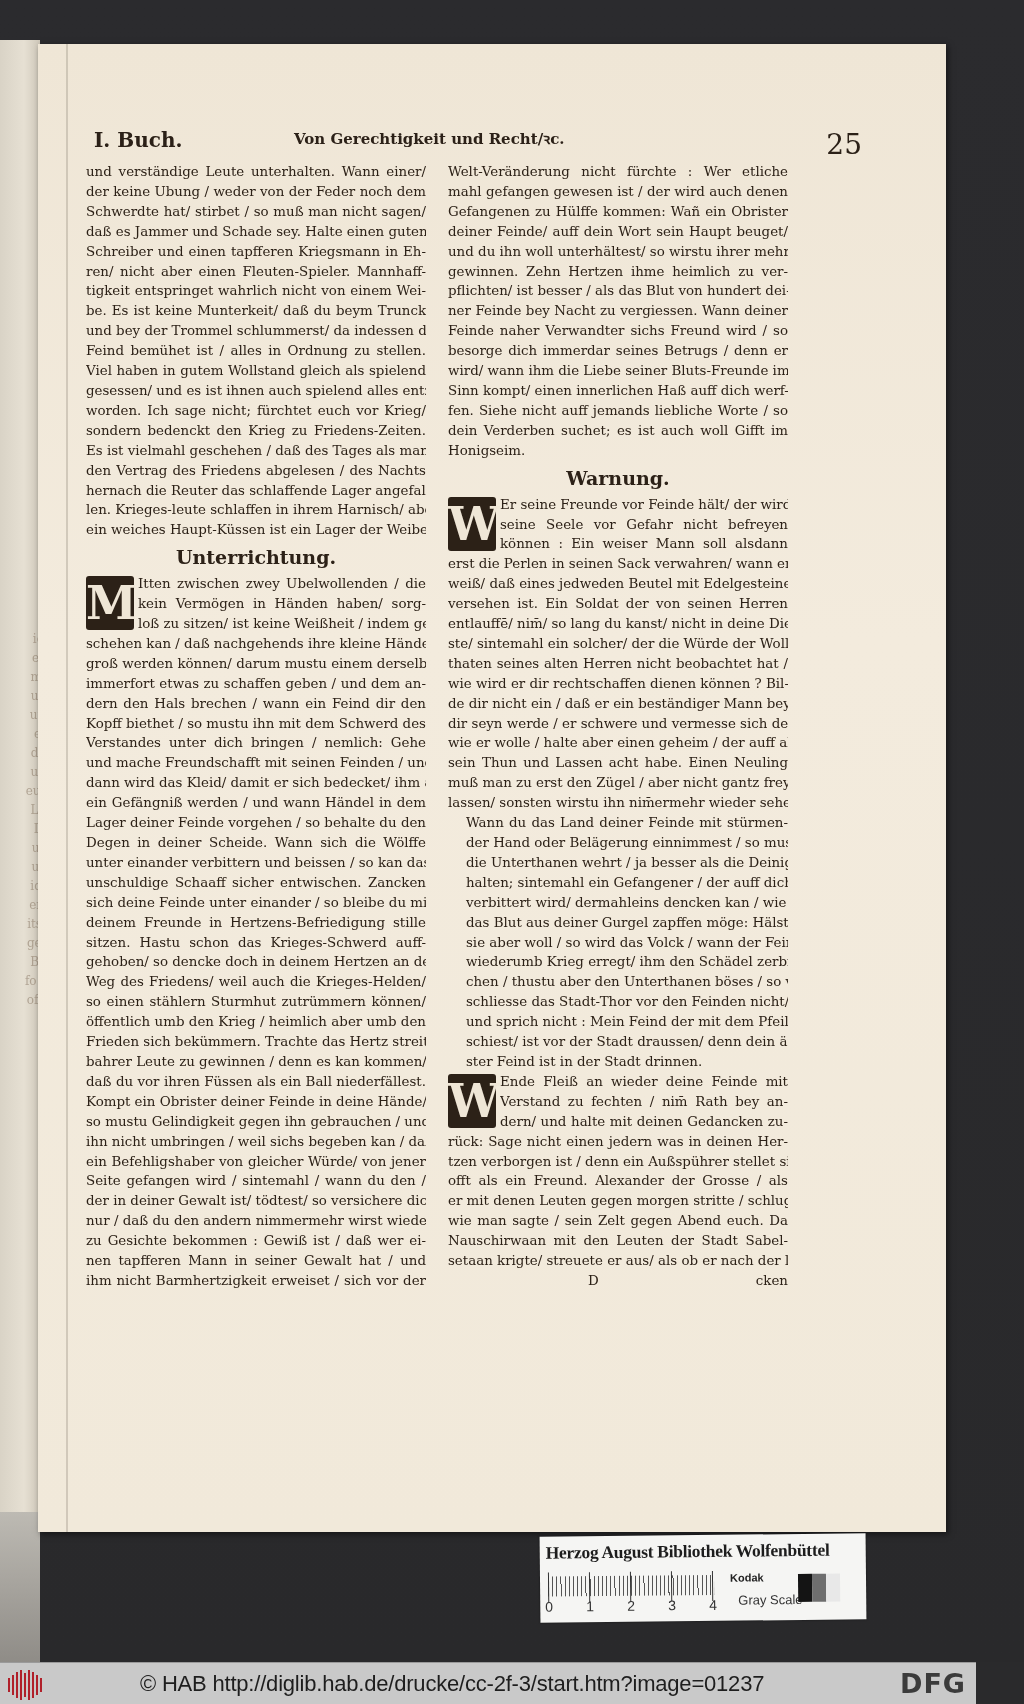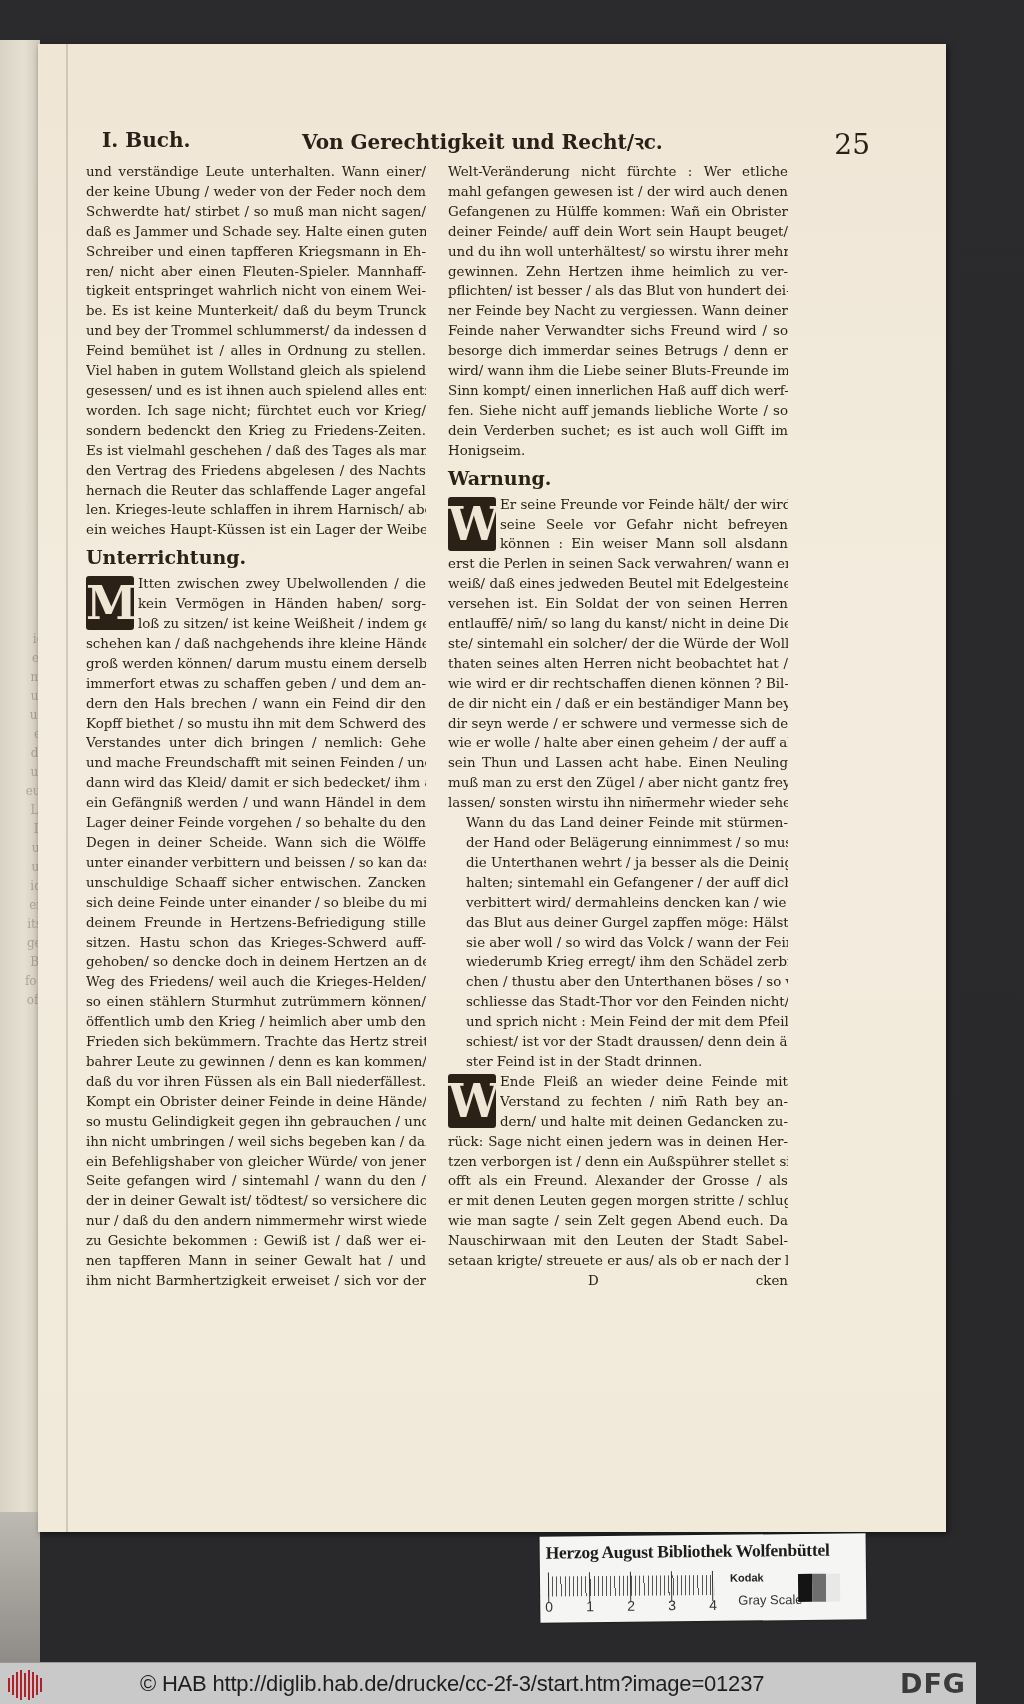--- a/index.html
+++ b/index.html
@@ -28,37 +28,37 @@
     .page {
       position: absolute; left: 38px; top: 44px; width: 908px; height: 1488px;
       background: linear-gradient(180deg, #efe6d6 0%, #f3ebdd 40%, #f1e9da 100%);
       box-shadow: 2px 2px 6px rgba(0,0,0,0.5);
     }
     .page::before {
       content: ""; position: absolute; left: 28px; top: 0; width: 2px; height: 100%;
       background: rgba(150,140,125,0.35);
     }
     .running-head {
-      position: absolute; top: 84px; left: 64px; width: 760px; height: 28px;
+      position: absolute; top: 84px; left: 56px; width: 760px; height: 28px;
       color: #2b2017;
     }
     .rh-book { position: absolute; left: 0; top: 0; font-size: 20px; font-weight: bold; }
-    .rh-title { position: absolute; left: 200px; top: 0; font-size: 20px; font-weight: bold; }
+    .rh-title { position: absolute; left: 200px; top: 0; font-size: 15px; font-weight: bold; }
     .rh-page { position: absolute; right: -8px; top: 0; font-size: 28px; }
     .col {
       position: absolute; top: 118px; width: 340px;
       font-family: "DejaVu Serif", serif; font-size: 13.4px; line-height: 19.9px;
       color: #2c2117; text-align: justify;
     }
     .col-left { left: 48px; }
     .col-right { left: 410px; }
     .line { display: block; white-space: nowrap; overflow: hidden; text-align-last: justify; }
     .line.last { text-align-last: left; }
     .heading {
-      display: block; font-size: 19px; font-weight: bold;
+      display: block; text-align: center; font-size: 19px; font-weight: bold;
       line-height: 30px; margin: 2px 0 2px 0; color: #2c2117;
     }
     .initial-block { position: relative; }
     .initial {
       position: absolute; left: 0; top: 2px; width: 48px; height: 54px;
       background: #2c2117; color: #efe6d6; font-size: 46px; font-weight: bold;
       line-height: 54px; text-align: center; border-radius: 3px;
       font-family: "DejaVu Serif", serif;
     }
     .indented { padding-left: 52px; }

